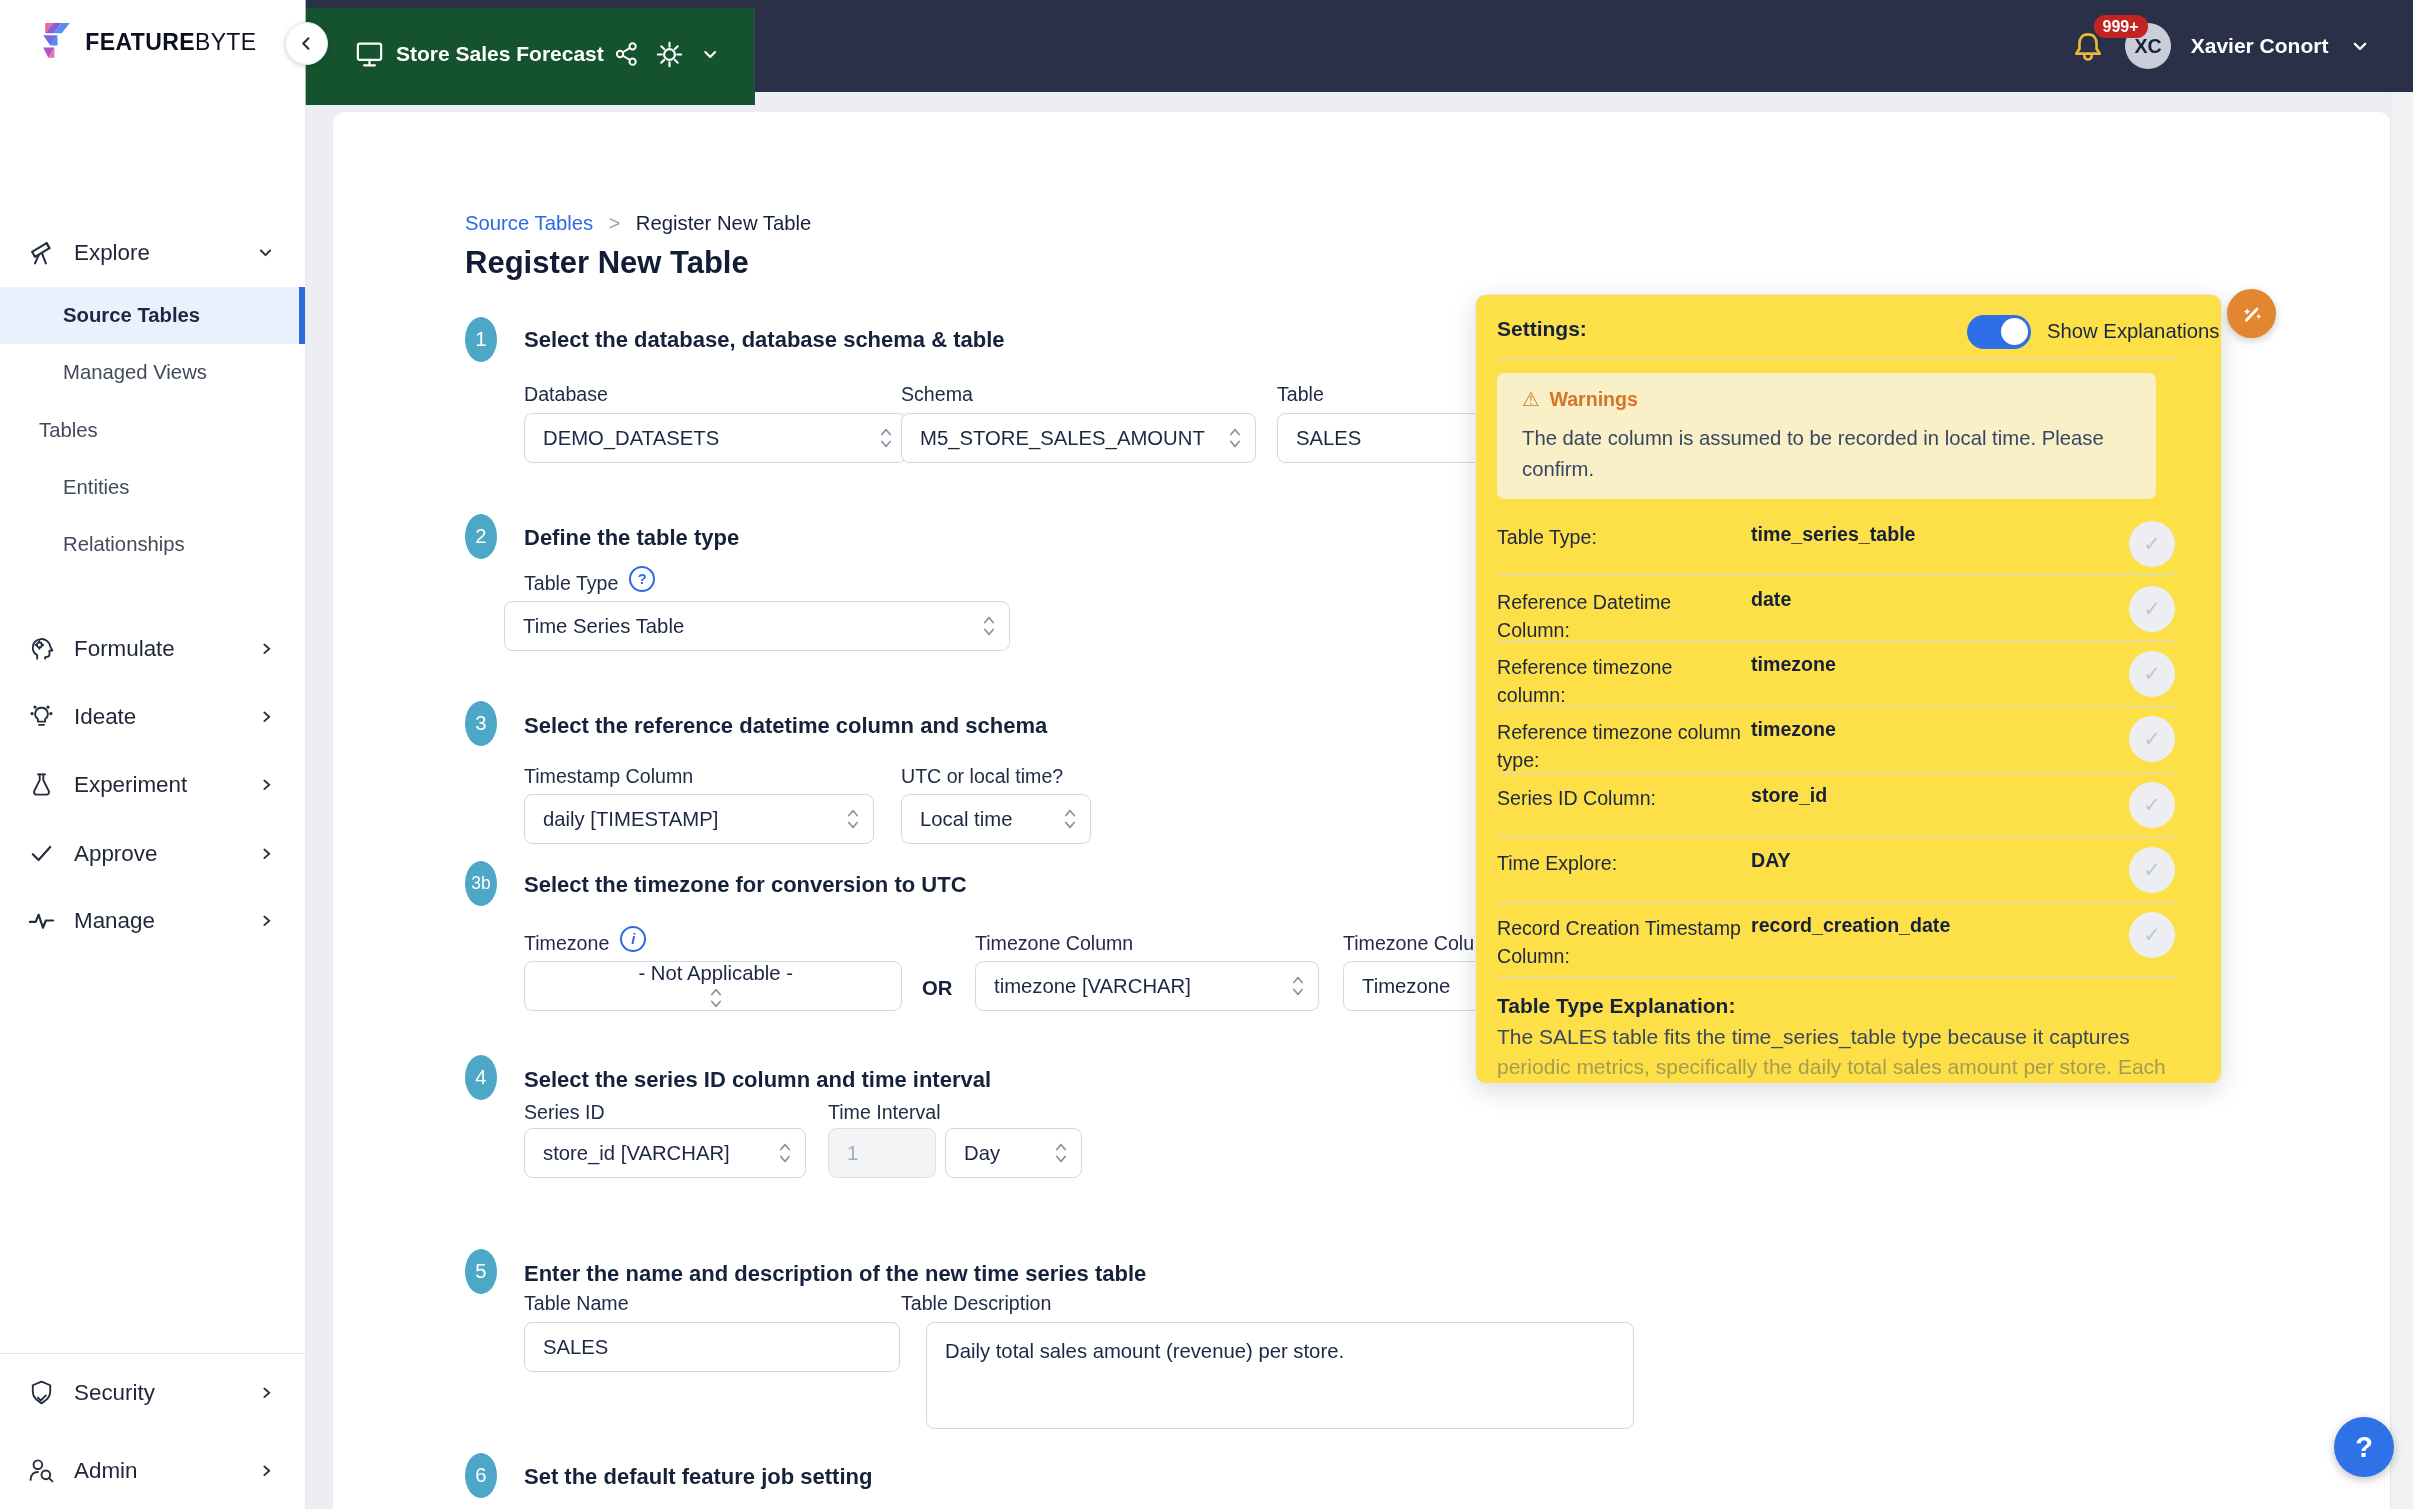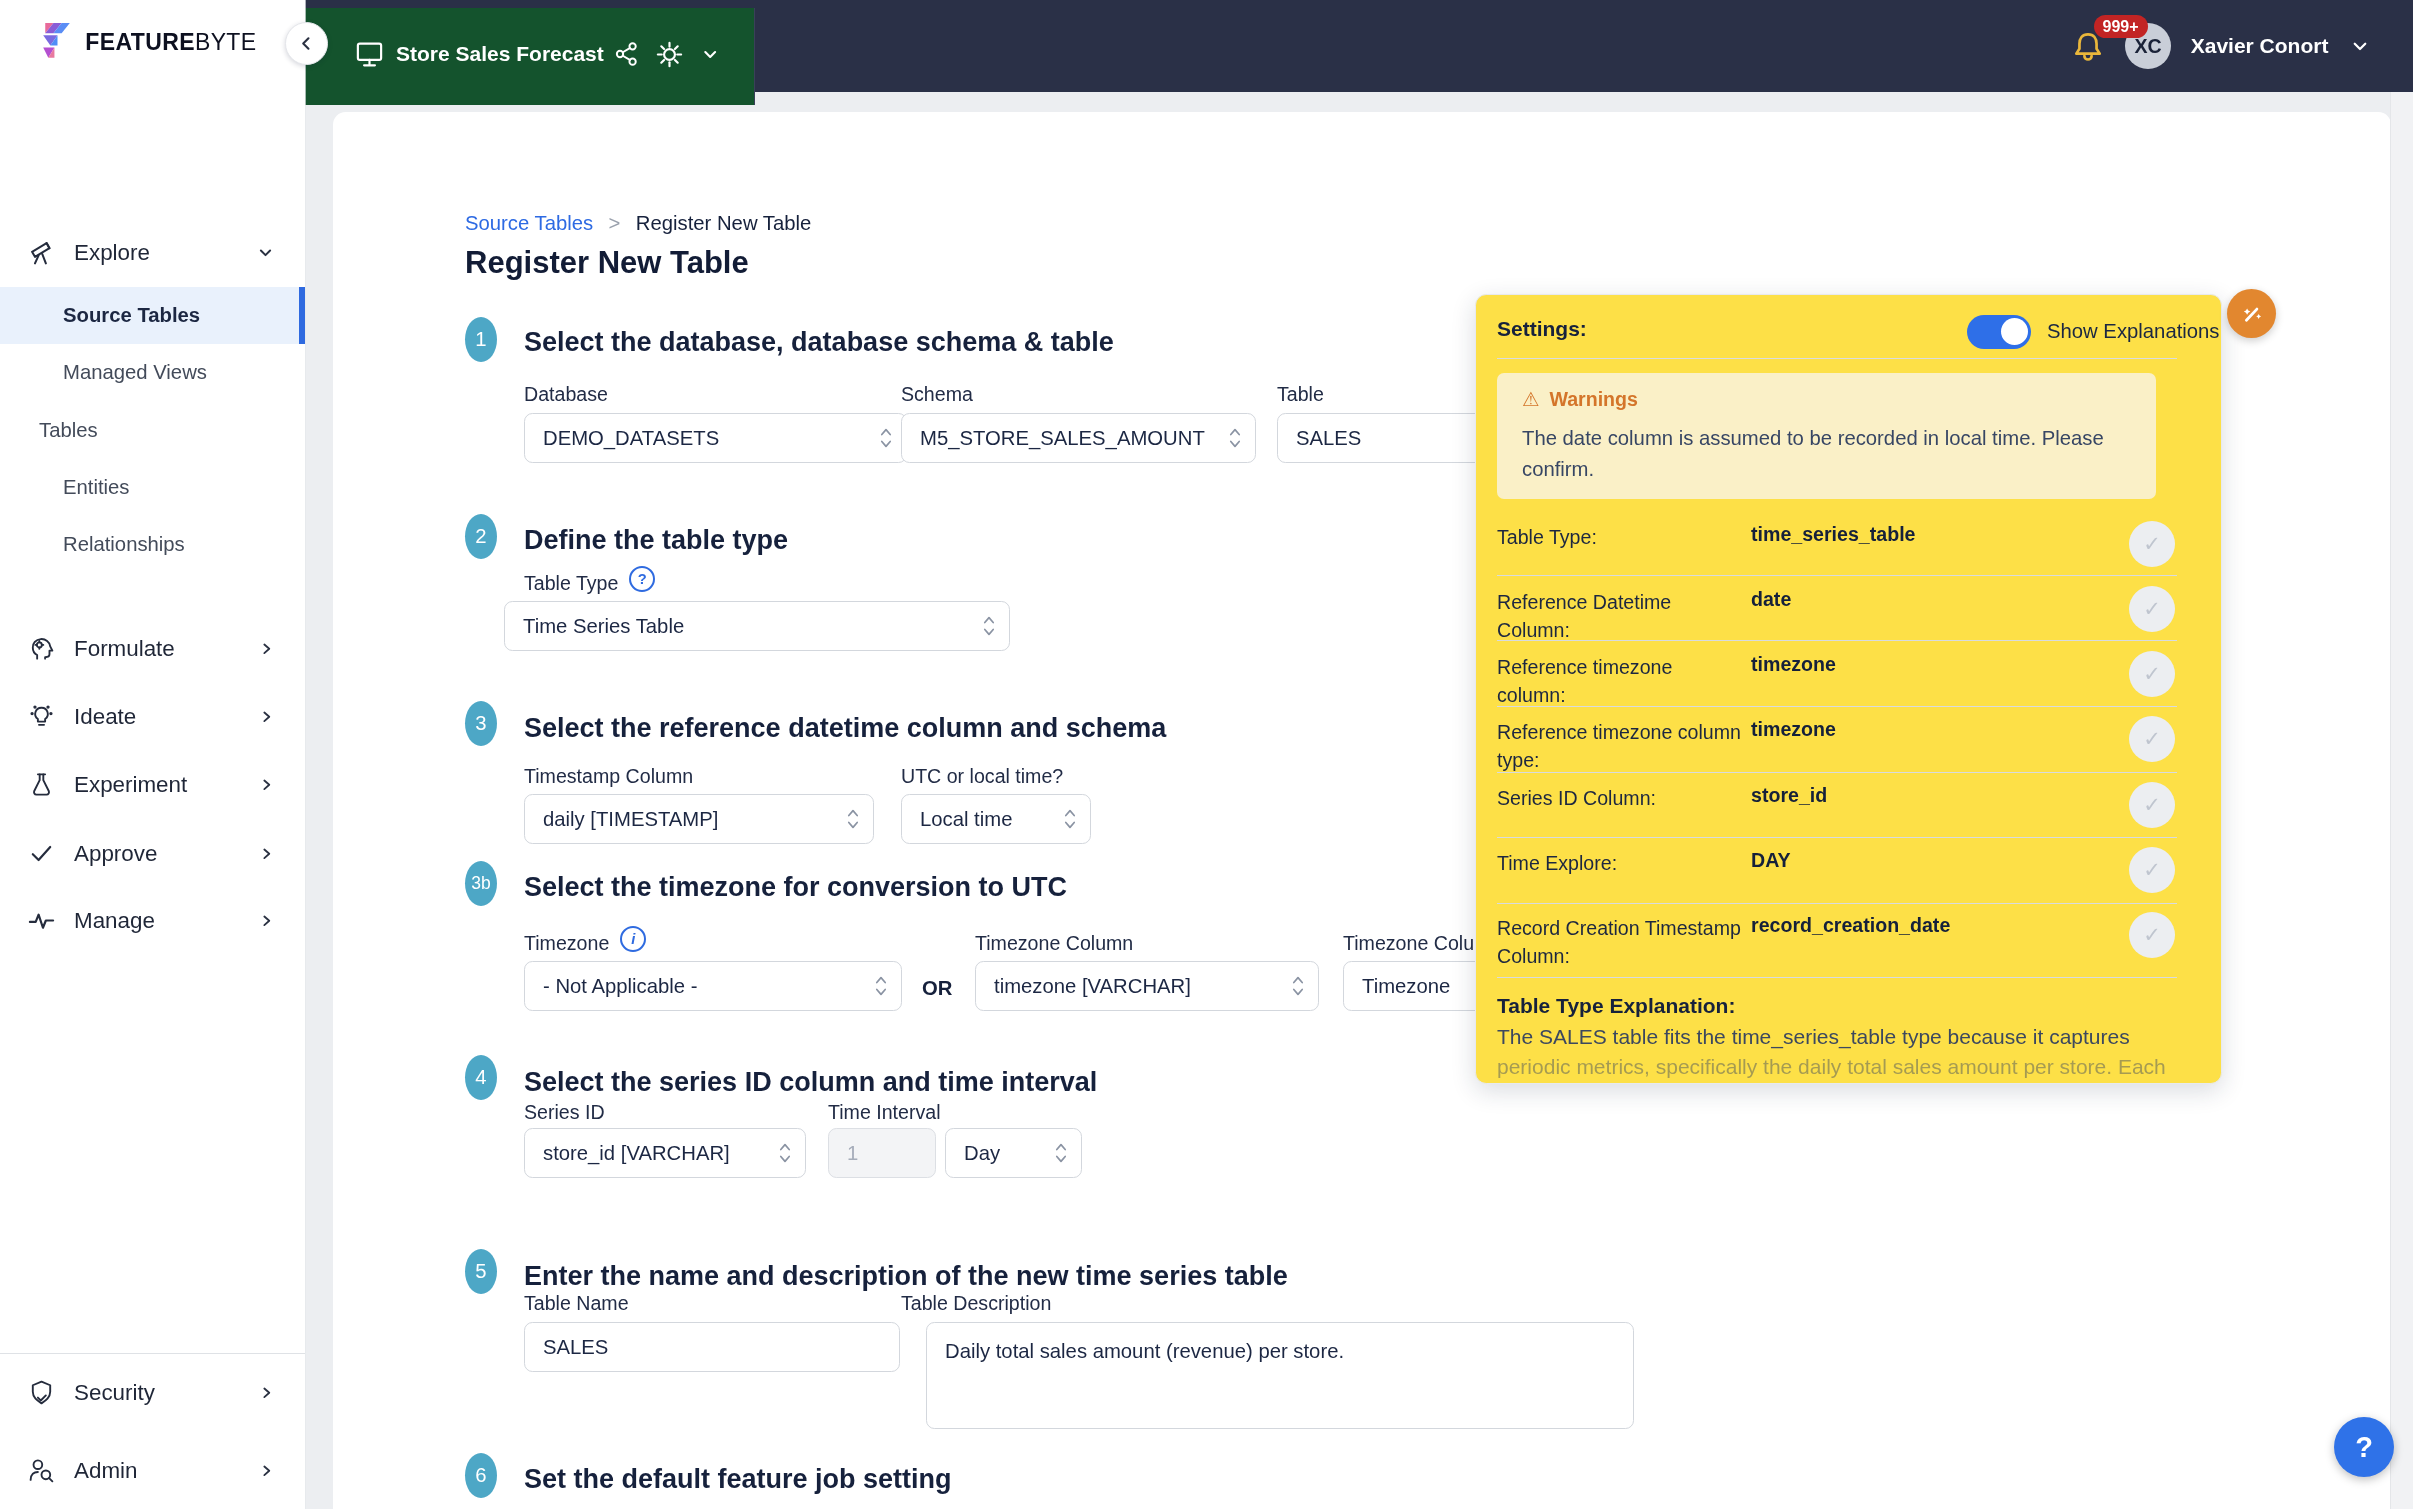--- a/index.html
+++ b/index.html
@@ -43,21 +43,21 @@
   .scrolltrack{position:absolute;right:0;top:92px;width:22.4px;height:1418px;background:#f1f2f4;border-left:0.7px solid #e4e6e9;z-index:2;}
 
   .crumb{position:absolute;top:212px;left:465px;font-size:20.3px;z-index:2;display:flex;gap:15.4px;align-items:center;}
   .crumb .lnk{color:#2d6ae3;cursor:pointer;}
   .crumb .sep{color:#9aa1ad;}
   .crumb .cur{color:#16213c;}
   .page-title{position:absolute;left:465px;top:245px;font-size:31px;font-weight:800;color:#121c36;z-index:2;}
 
   .step-circle{position:absolute;width:32px;height:45px;border-radius:50%;background:#4da7c6;color:#fff;
                display:flex;align-items:center;justify-content:center;font-size:20.3px;z-index:2;}
-  .step-title{position:absolute;font-size:27px;font-weight:700;color:#16213c;white-space:nowrap;z-index:2;}
+  .step-title{position:absolute;font-size:22px;font-weight:700;color:#16213c;white-space:nowrap;z-index:2;}
   .lbl{position:absolute;font-size:19.6px;color:#222c46;font-weight:500;white-space:nowrap;z-index:2;}
   .fld{position:absolute;height:50px;border:1.4px solid #d3d7dd;border-radius:8.4px;background:#fff;
        display:flex;align-items:center;justify-content:space-between;box-sizing:border-box;
        padding:0 12.6px 0 18px;font-size:20.3px;color:#1c2743;z-index:2;cursor:pointer;white-space:nowrap;}
   .fld.disabled{background:#f3f4f6;color:#a6adba;border-color:#dcdfe4;cursor:default;}
   .txtarea{position:absolute;border:1.4px solid #d3d7dd;border-radius:8.4px;background:#fff;box-sizing:border-box;
            padding:17px 18px;font-size:20.3px;color:#1c2743;z-index:2;}
   .or{position:absolute;font-size:20.3px;font-weight:700;color:#16213c;z-index:2;}
   .qicon{position:absolute;width:22.4px;height:22.4px;border-radius:50%;border:2.1px solid #2f6be0;color:#2f6be0;
          display:flex;align-items:center;justify-content:center;font-size:14.7px;font-weight:700;z-index:2;cursor:pointer;}
@@ -368,21 +368,21 @@
         <polyline points="4,22 10,29 16,22"></polyline>
       </svg>
   </div>
 
   <div class="step-circle" style="left:465px;top:861px;font-size:17.5px;">3b</div>
   <div class="step-title" style="left:524px;top:872px;">Select the timezone for conversion to UTC</div>
   <div class="lbl" style="left:524px;top:932px;">Timezone</div>
   <div class="qicon" style="left:620px;top:926px;font-style:italic;">i</div>
   <div class="lbl" style="left:975px;top:932px;">Timezone Column</div>
   <div class="lbl" style="left:1343px;top:932px;">Timezone Colu</div>
-  <div class="fld" style="left:524px;top:961px;width:378px;">
+  <div class="fld" style="left:524px;top:961px;width:378px;flex-direction:column;">
     <span>- Not Applicable -</span>
     <svg width="14" height="24" viewBox="0 0 20 34" fill="none" stroke="#8a93a3" stroke-width="2.4" stroke-linecap="round" stroke-linejoin="round">
         <polyline points="4,12 10,5 16,12"></polyline>
         <polyline points="4,22 10,29 16,22"></polyline>
       </svg>
   </div>
   <div class="or" style="left:922px;top:977px;">OR</div>
   <div class="fld" style="left:975px;top:961px;width:344px;">
     <span>timezone [VARCHAR]</span>
     <svg width="14" height="24" viewBox="0 0 20 34" fill="none" stroke="#8a93a3" stroke-width="2.4" stroke-linecap="round" stroke-linejoin="round">

